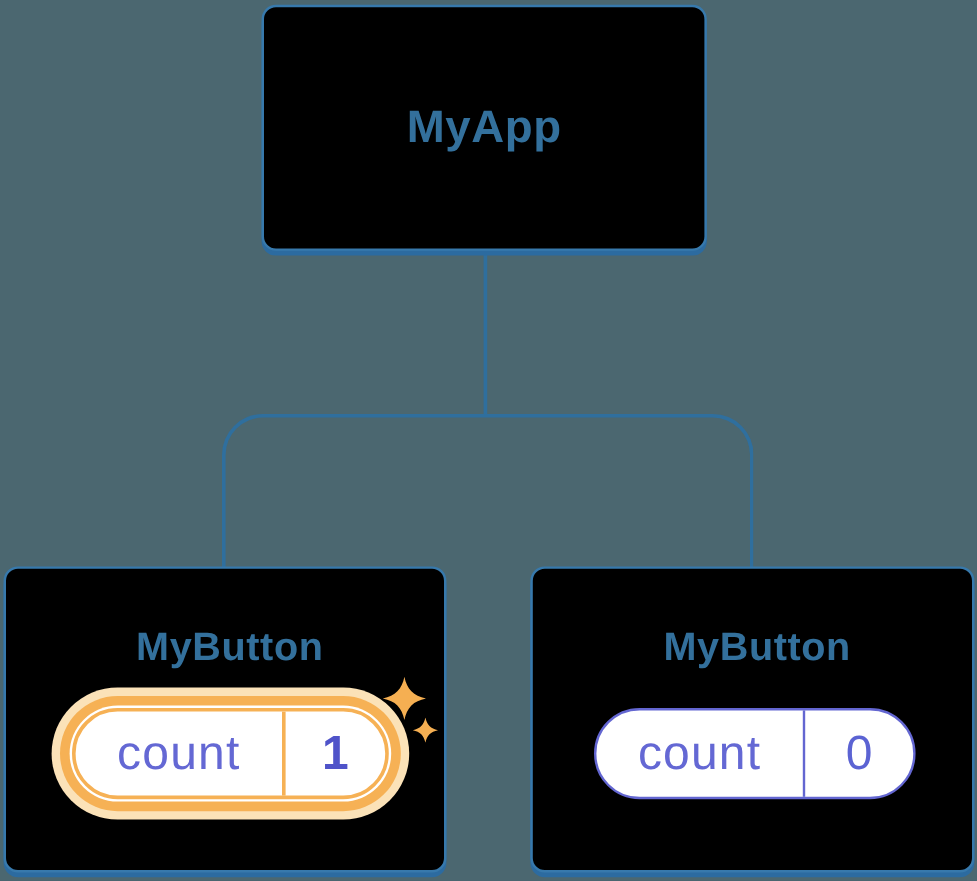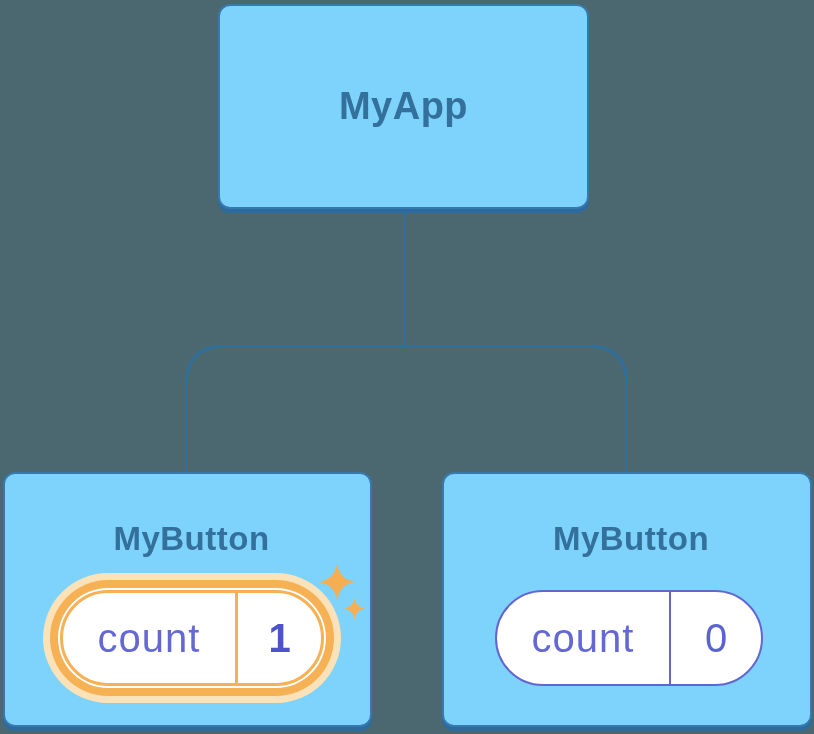--- a/index.html
+++ b/index.html
@@ -26,21 +26,21 @@
     left: 185px; top: 345px;
     width: 437px; height: 127px;
     border: 3px solid #2F6F9E;
     border-bottom: none;
     border-radius: 34px 34px 0 0;
   }
 
   
   .node-card {
     position: absolute;
-    background: #7dd3fc;
+    background: #000000;
     border: 2px solid #3779AC;
     border-radius: 12px;
     box-shadow: 0 4px 0 #2C6BA0;
     box-sizing: border-box;
   }
   .card-root {
     left: 218px; top: 4px;
     width: 371px; height: 205px;
     display: flex; align-items: center; justify-content: center;
   }
@@ -57,21 +57,21 @@
     position: absolute;
     top: 46px; left: 4px; width: 100%;
     text-align: center;
     font-size: 33px;
   }
 
   
   .state-pill {
     position: absolute;
     top: 116px;
-    height: 96px;
+    height: 76px;
     border-radius: 52px;
     background: #ffffff;
     box-sizing: border-box;
     display: flex;
     align-items: stretch;
   }
   .pill-plain {
     left: 51px;
     width: 268px;
     border: 2px solid #6366D1;

